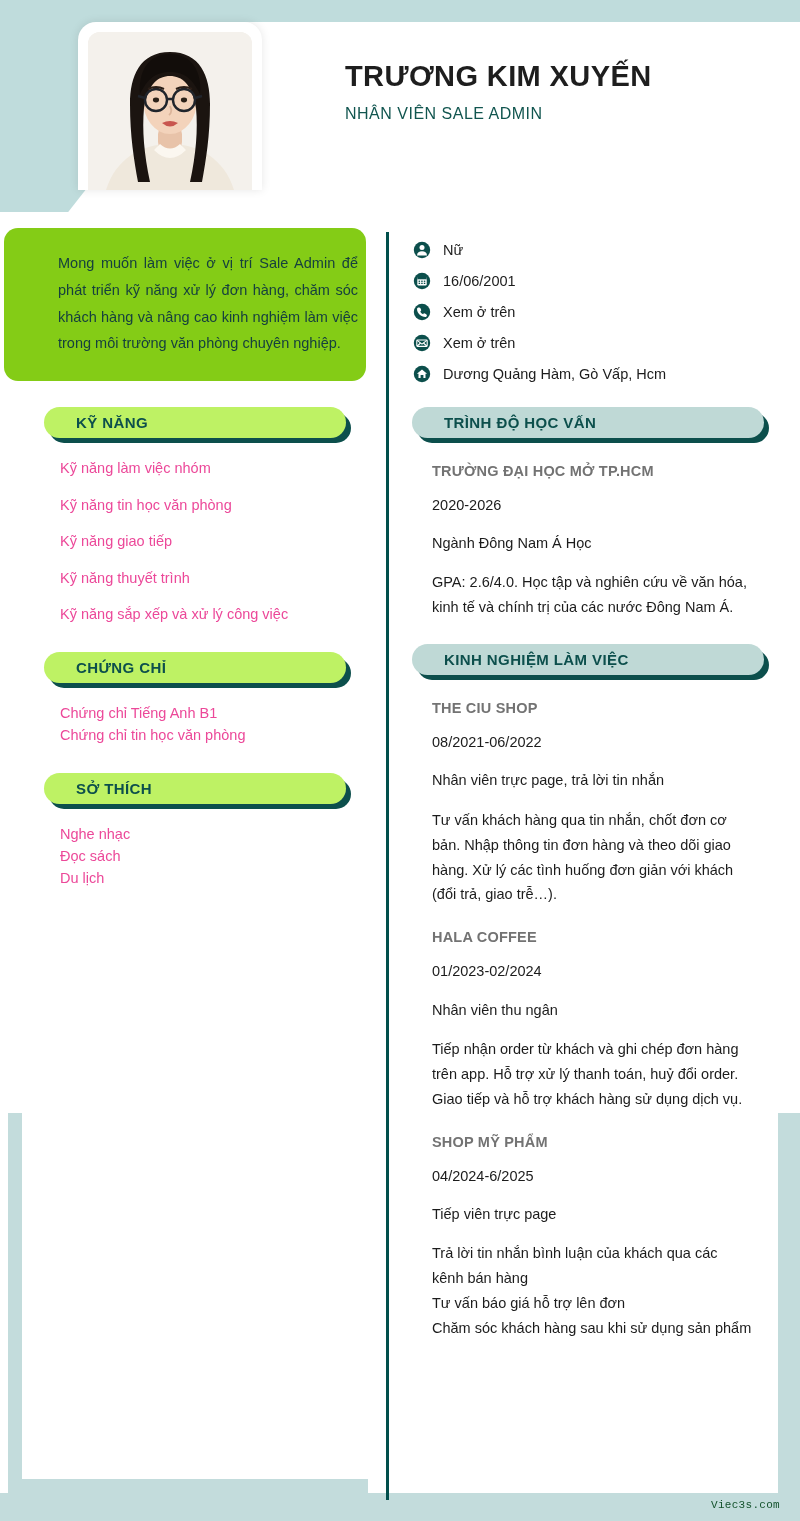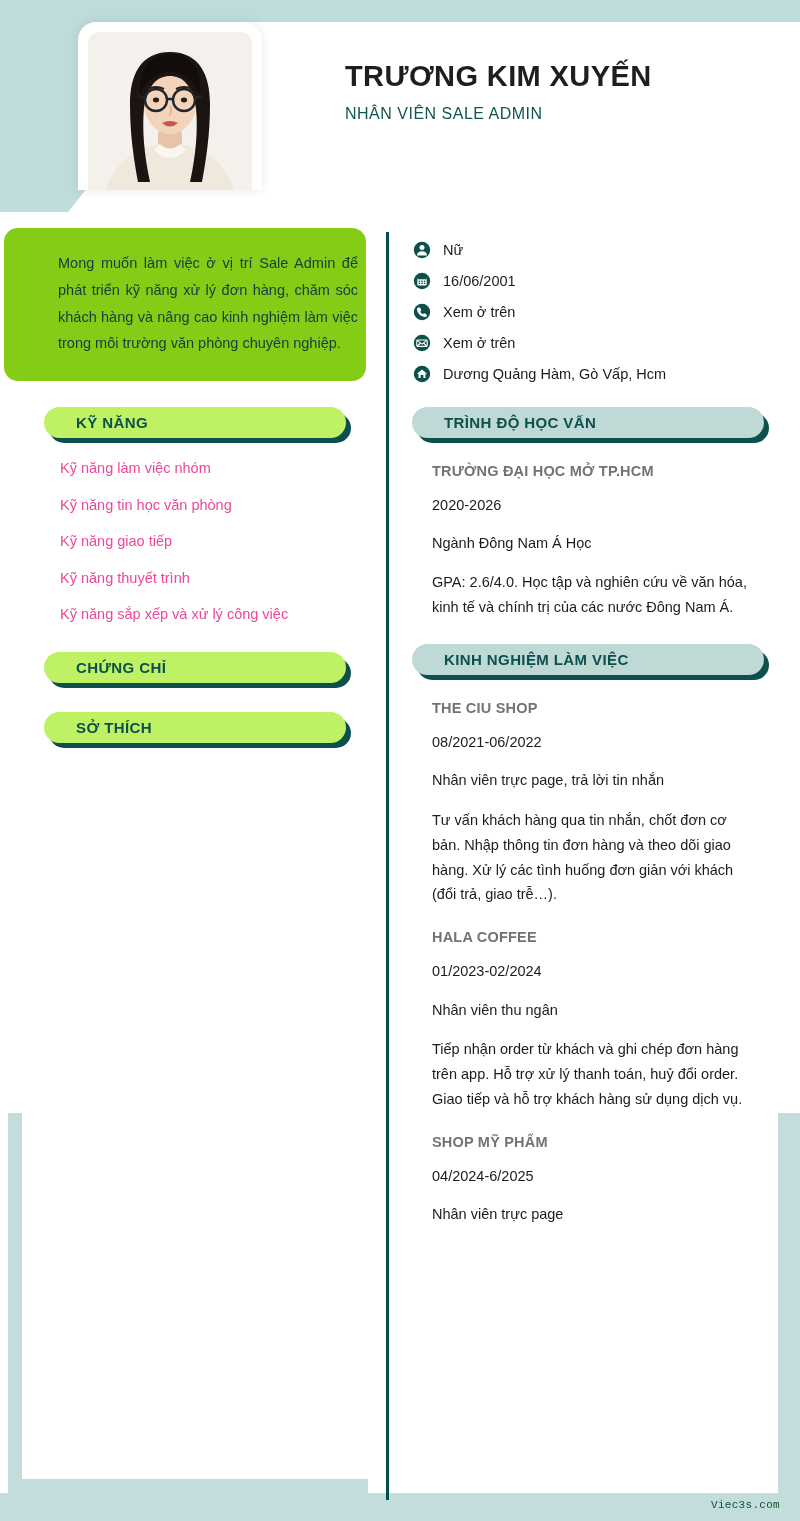--- a/index.html
+++ b/index.html
@@ -220,27 +220,36 @@
     <li>Kỹ năng thuyết trình</li>
     <li>Kỹ năng sắp xếp và xử lý công việc</li>
   </ul>
 
   <div class="pill-wrap">
     <div class="pill-shadow"></div>
     <div class="pill-main">
       <span class="pill-label">CHỨNG CHỈ</span>
     </div>
   </div>
+  <ul class="left-list">
+    <li>Chứng chỉ Tiếng Anh B1</li>
+    <li>Chứng chỉ tin học văn phòng</li>
+  </ul>
 
   <div class="pill-wrap">
     <div class="pill-shadow"></div>
     <div class="pill-main">
       <span class="pill-label">SỞ THÍCH</span>
     </div>
   </div>
+  <ul class="left-list">
+    <li>Nghe nhạc</li>
+    <li>Đọc sách</li>
+    <li>Du lịch</li>
+  </ul>
 </div>
 
 <div class="right-col">
 
   <ul class="contact-list">
     <li class="contact-row">
       <span class="contact-icon">
         <svg width="18" height="18" viewBox="0 0 18 18">
             <circle cx="9" cy="9" r="8.2" fill="#0c4f4c"></circle>
             <circle cx="9" cy="6.6" r="2.5" fill="#fff"></circle>
@@ -329,16 +338,19 @@
   <div class="entry">
     <div class="entry-title">HALA COFFEE</div>
     <div class="entry-line">01/2023-02/2024</div>
     <div class="entry-line">Nhân viên thu ngân</div>
     <div class="entry-desc">Tiếp nhận order từ khách và ghi chép đơn hàng trên app. Hỗ trợ xử lý thanh toán, huỷ đổi order. Giao tiếp và hỗ trợ khách hàng sử dụng dịch vụ.</div>
   </div>
 
   <div class="entry">
     <div class="entry-title">SHOP MỸ PHẨM</div>
     <div class="entry-line">04/2024-6/2025</div>
-    <div class="entry-line">Nhân viên trực page</div>
+    <div class="entry-line">Tiếp viên trực page</div>
+    <div class="entry-desc tight" style="white-space:pre-line;">Trả lời tin nhắn bình luận của khách qua các kênh bán hàng
+Tư vấn báo giá hỗ trợ lên đơn
+Chăm sóc khách hàng sau khi sử dụng sản phẩm</div>
   </div>
 
 </div>
 
 </body></html>

